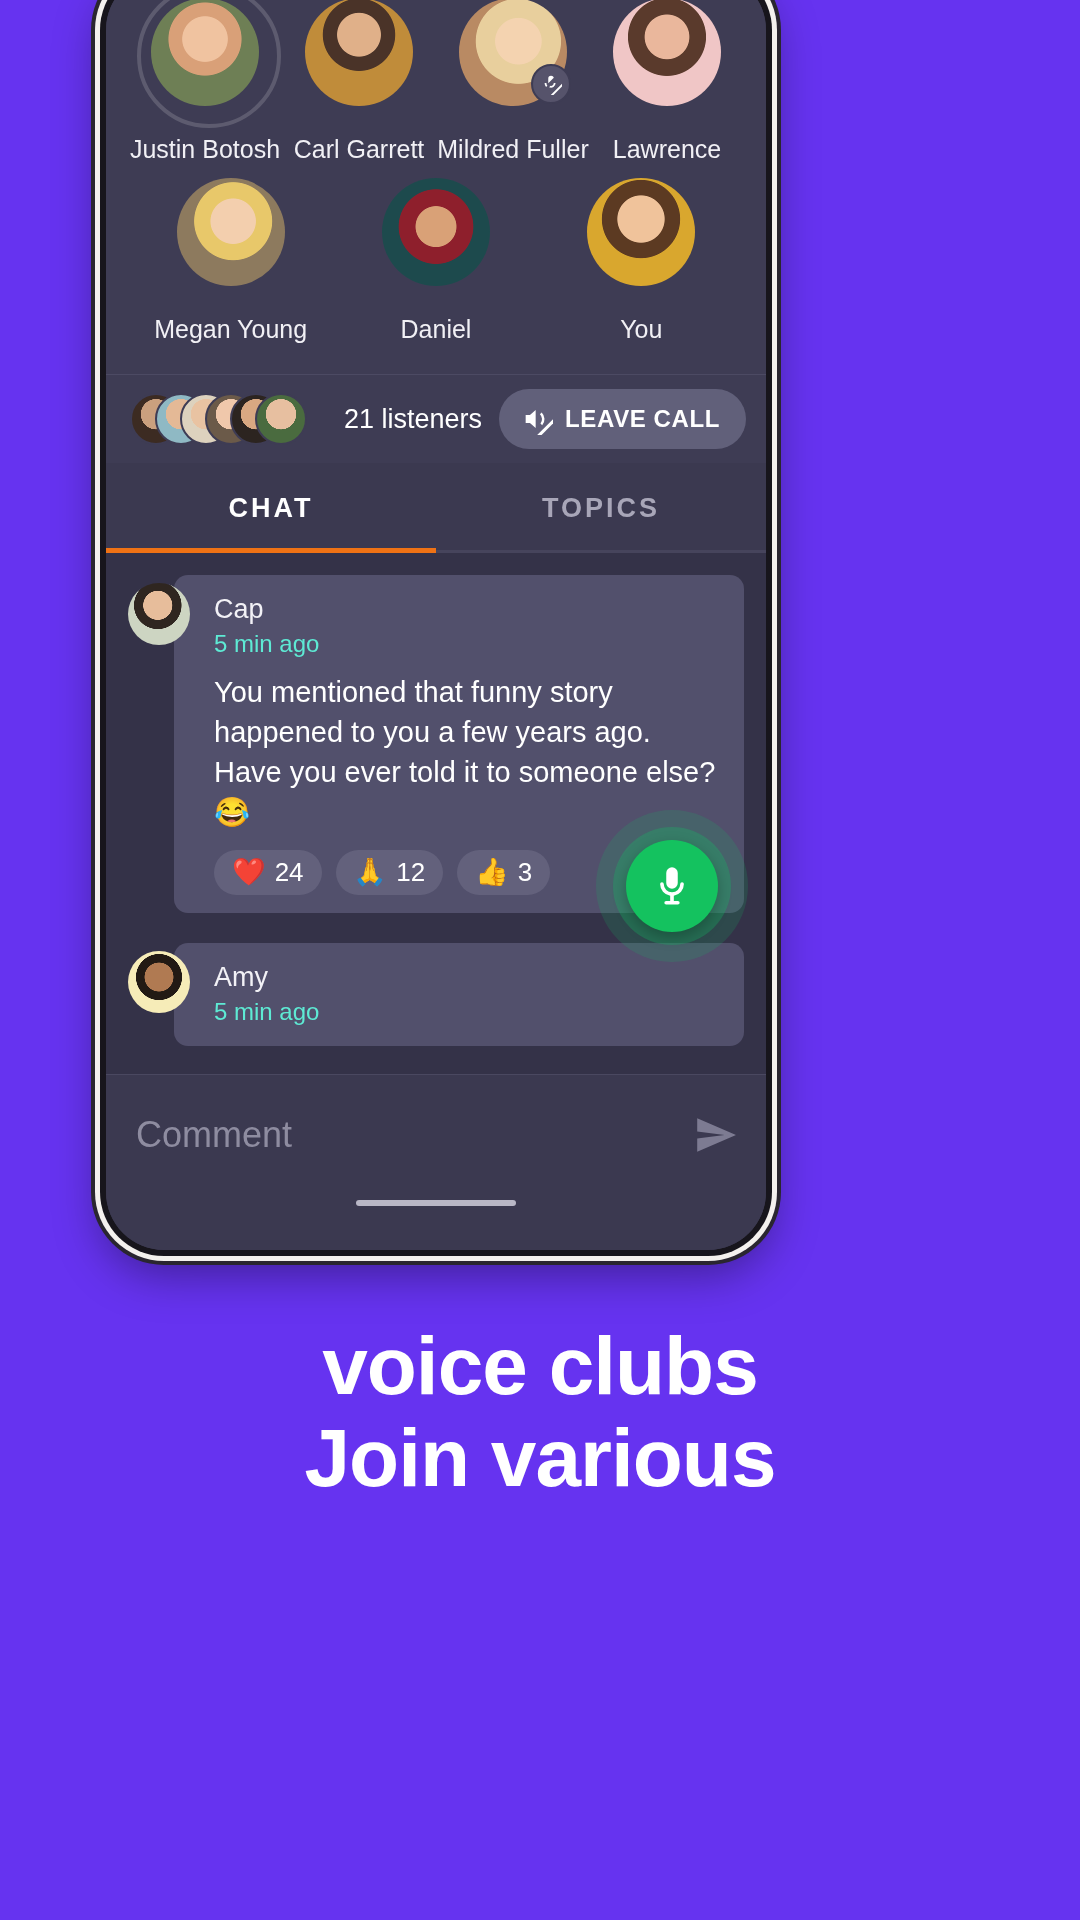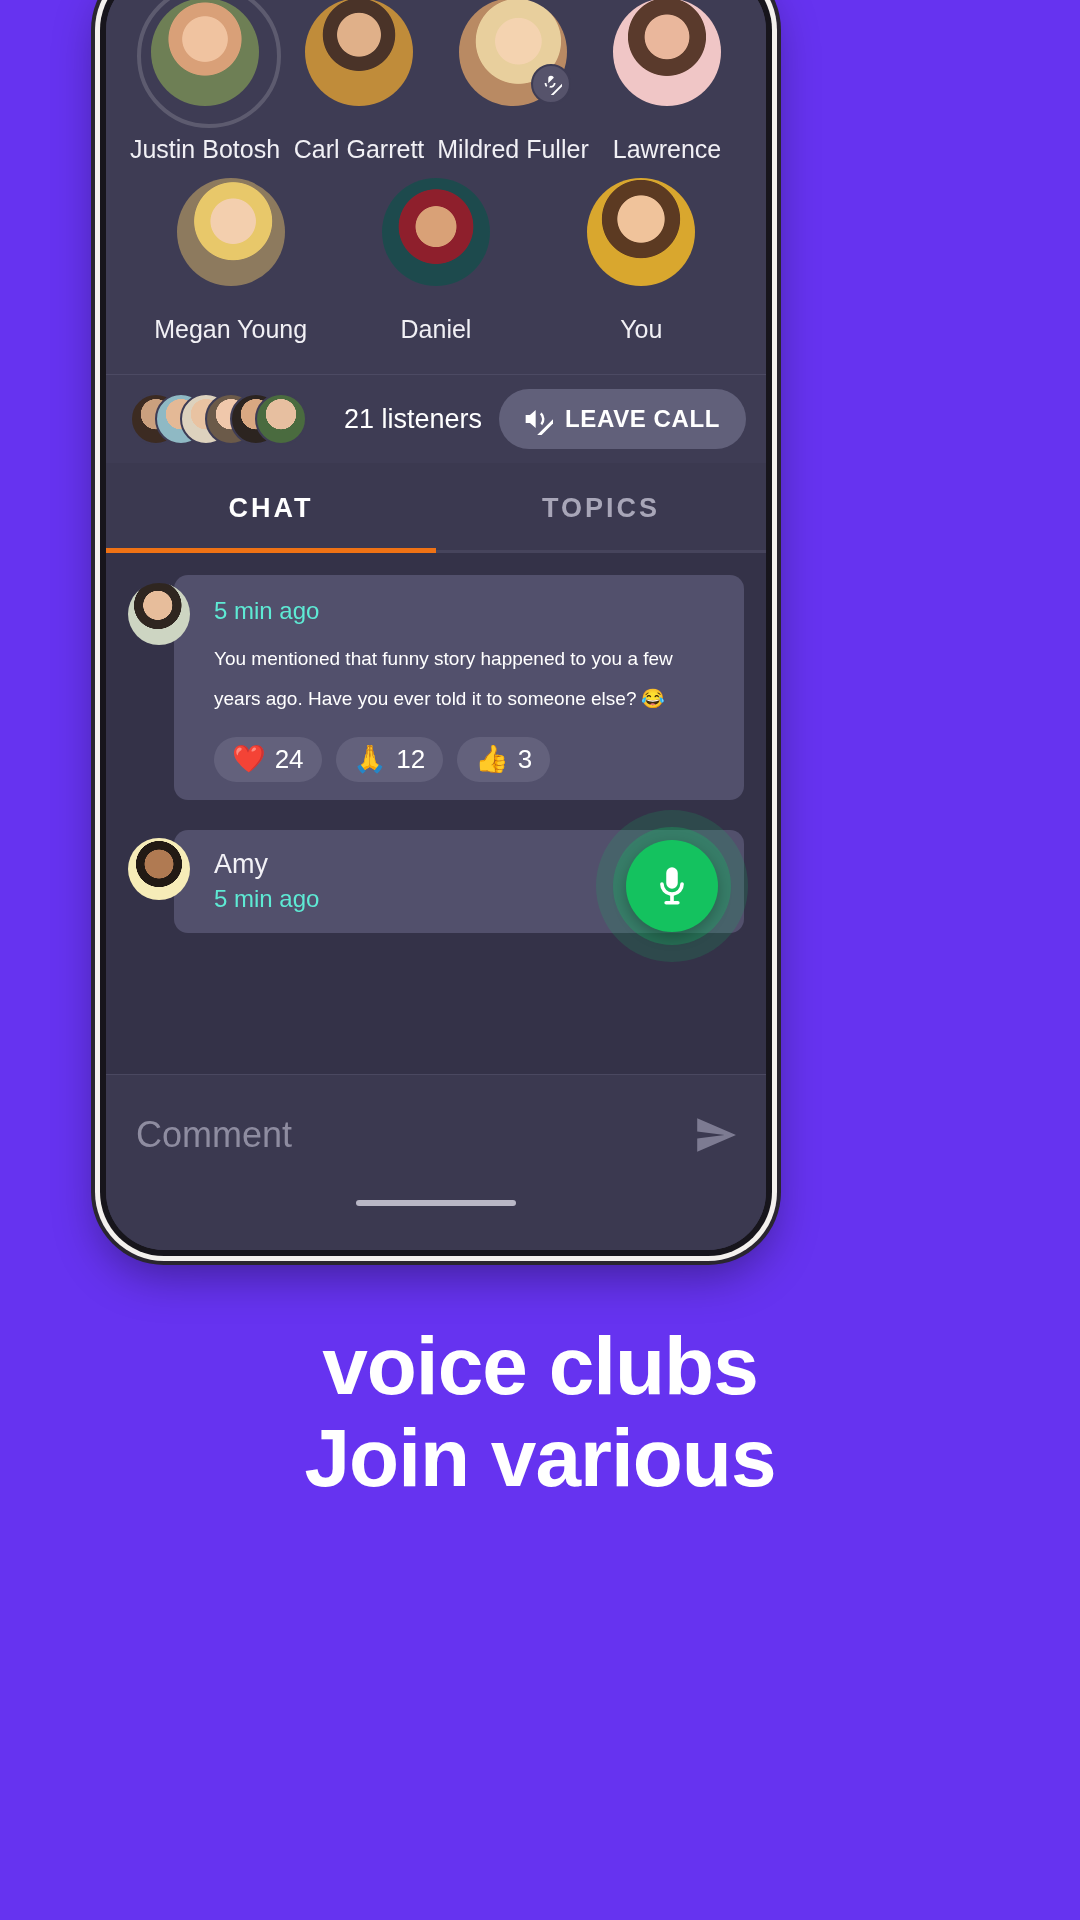--- a/index.html
+++ b/index.html
@@ -138,21 +138,21 @@
   }
   .bubble{
     background:#52506c;
     border-radius:14px;
     padding:18px 22px 18px 40px;
     flex:1 1 auto; min-width:0;
   }
   .msg-author{ color:#f2f1f6; font-size:27px; line-height:33px; }
   .msg-time{ color:#5eead4; font-size:24px; line-height:32px; margin-top:2px; }
   .msg-text{
-    color:#ffffff; font-size:19px; line-height:40px;
+    color:#ffffff; font-size:29px; line-height:40px;
     margin-top:12px;
   }
   .reactions{ display:flex; gap:14px; margin-top:18px; }
   .chip{
     background:#63617c;
     border-radius:24px;
     padding:7px 18px;
     display:flex; align-items:center; gap:9px;
     color:#ffffff; font-size:26px;
   }
@@ -303,20 +303,21 @@
       <div class="tab active">CHAT</div>
       <div class="tab inactive">TOPICS</div>
       <div id="tab-indicator"></div>
     </div>
 
     <div id="chat-list">
 
       <div class="msg-row">
         <div class="msg-avatar ph" style="background:radial-gradient(circle at 48% 36%, #e7bd9b 0 28%, #2f2620 29% 46%, #cdd5c2 47% 100%);"></div>
         <div class="bubble">
+          <div class="msg-author">Cap</div>
           <div class="msg-time">5 min ago</div>
           <div class="msg-text">You mentioned that funny story happened to you a few years ago. Have you ever told it to someone else? 😂</div>
           <div class="reactions">
             <div class="chip">
               <span class="emo">❤️</span>
               <span>24</span>
             </div>
             <div class="chip">
               <span class="emo">🙏</span>
               <span>12</span>

